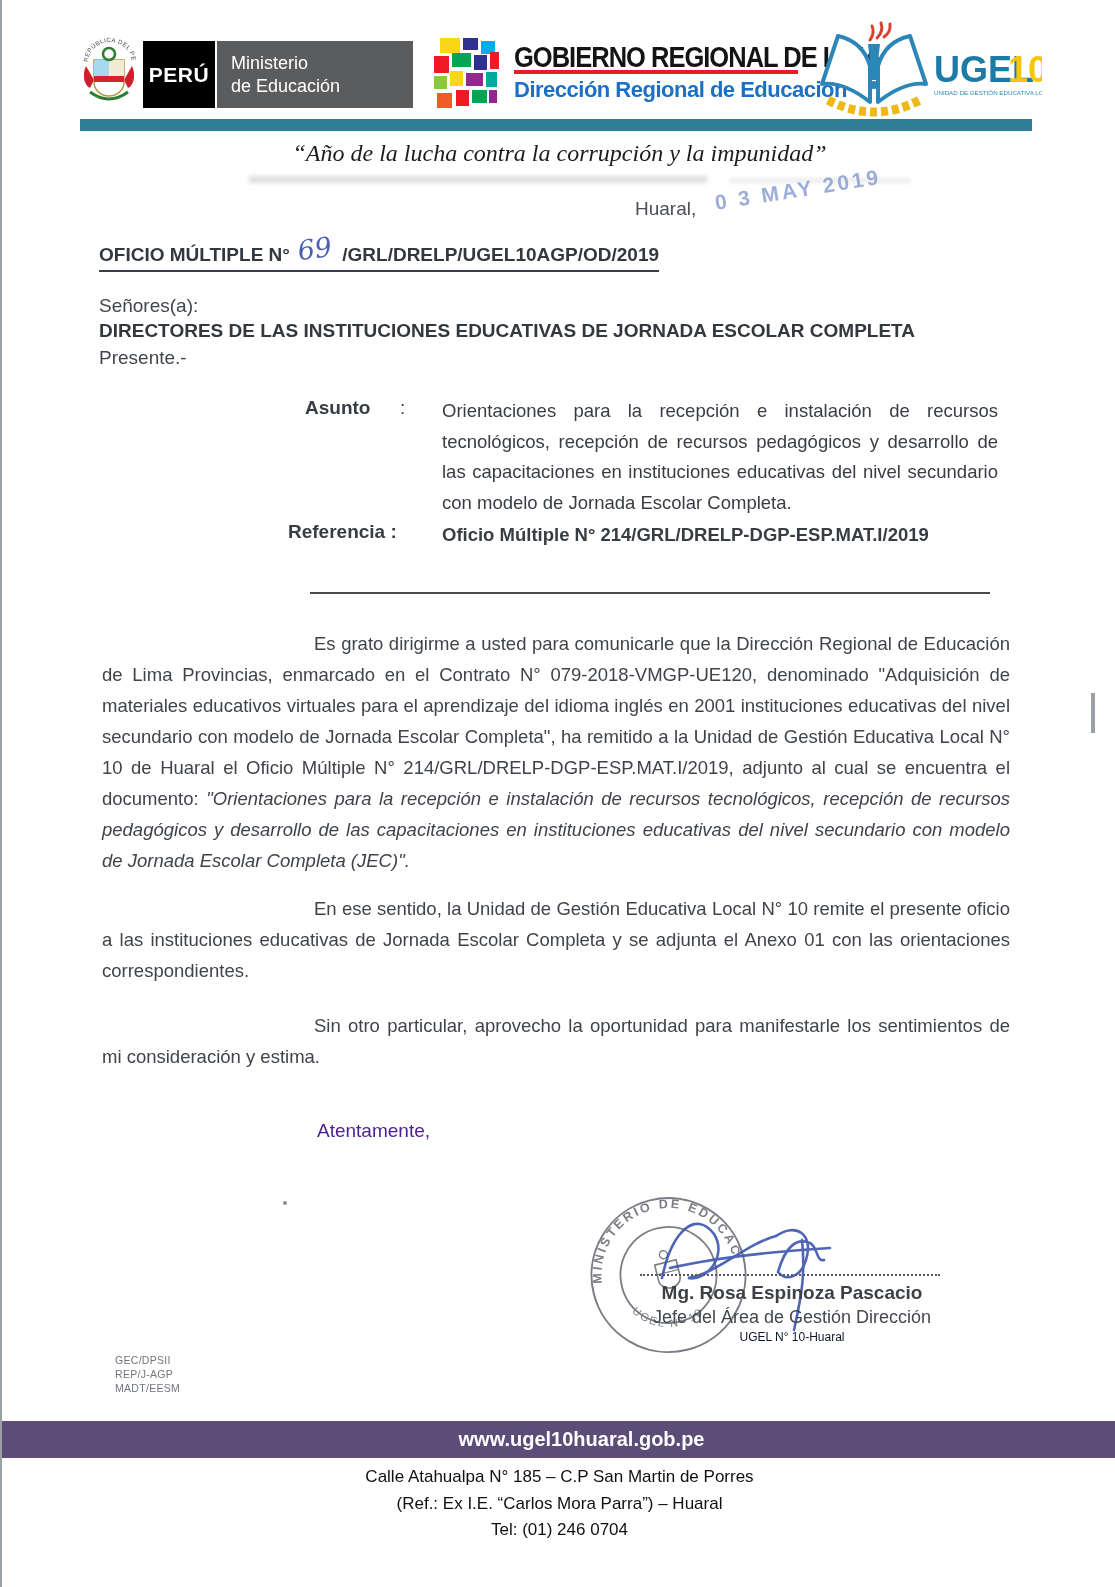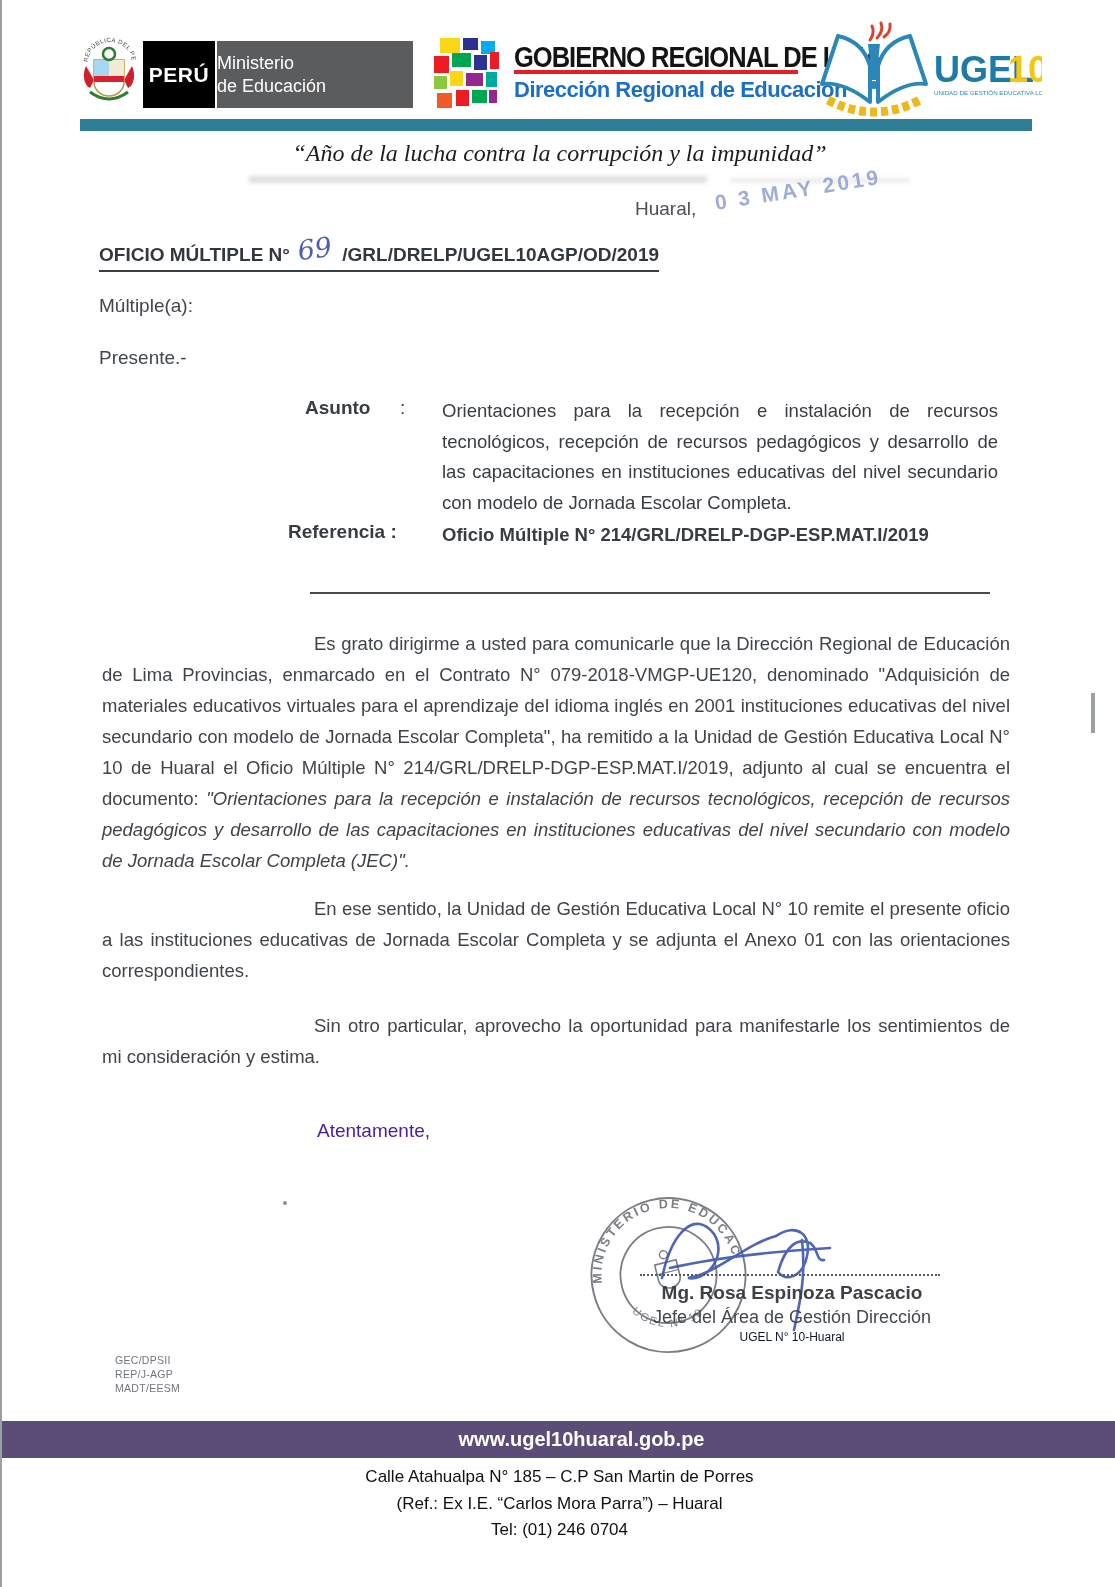--- a/index.html
+++ b/index.html
@@ -8,21 +8,21 @@
     font-family:"Liberation Sans",sans-serif;color:#3f444b;overflow:hidden;
     border-left:2px solid #9aa0a4;margin:0 auto;
   }
   .abs{position:absolute;}
 
   
   .red-box{left:141px;top:41px;width:72px;height:67px;background:#000000;
     display:flex;align-items:center;justify-content:center;}
   .red-box span{color:#fff;font-weight:bold;font-size:21px;letter-spacing:.5px;}
   .gray-box{left:215px;top:41px;width:196px;height:67px;background:#5b5c5e;
-    display:flex;flex-direction:column;justify-content:center;box-sizing:border-box;}
+    display:flex;flex-direction:column;justify-content:center;padding-left:14px;box-sizing:border-box;}
   .gray-box span{color:#fff;font-size:18px;line-height:23px;}
   .gob-title{left:512px;top:40px;width:300px;font-weight:bold;font-size:26px;color:#141414;
     letter-spacing:-1px;transform:scale(.98,1.12);transform-origin:left top;white-space:nowrap;}
   .gob-underline{left:512px;top:70px;width:284px;height:4px;background:#e31e24;}
   .gob-sub{left:512px;top:77px;width:300px;font-weight:bold;font-size:22px;color:#1b6fc4;
     letter-spacing:-.5px;white-space:nowrap;}
   .teal-bar{left:78px;top:119px;width:952px;height:12px;background:#2e7f96;}
 
   
   .motto{left:0;top:140px;width:1115px;text-align:center;
@@ -158,21 +158,22 @@
   <div class="abs motto">“Año de la lucha contra la corrupción y la impunidad”</div>
   <div class="abs smudge1"></div>
   <div class="abs smudge2"></div>
   <div class="abs huaral">Huaral,</div>
   <div class="abs date-stamp">0 3 MAY 2019</div>
 
   <div class="abs oficio">
     <span>OFICIO  MÚLTIPLE N°</span><span class="hand-num">69</span><span>/GRL/DRELP/UGEL10AGP/OD/2019</span>
   </div>
 
-  <div class="abs salutation">Múltiple(a):</div>
+  <div class="abs salutation">Señores(a):</div>
+  <div class="abs addressee">DIRECTORES DE LAS INSTITUCIONES EDUCATIVAS DE JORNADA ESCOLAR COMPLETA</div>
   <div class="abs presente">Presente.-</div>
 
   <div class="abs asunto-label">Asunto</div>
   <div class="abs asunto-colon">:</div>
   <div class="abs asunto-text">Orientaciones para la recepción e instalación de recursos tecnológicos, recepción de recursos pedagógicos y desarrollo de las capacitaciones en instituciones educativas del nivel secundario  con modelo de Jornada Escolar Completa.</div>
 
   <div class="abs ref-label">Referencia :</div>
   <div class="abs ref-lines">
     <div>Oficio Múltiple N° 214/GRL/DRELP-DGP-ESP.MAT.I/2019</div>
   </div>

